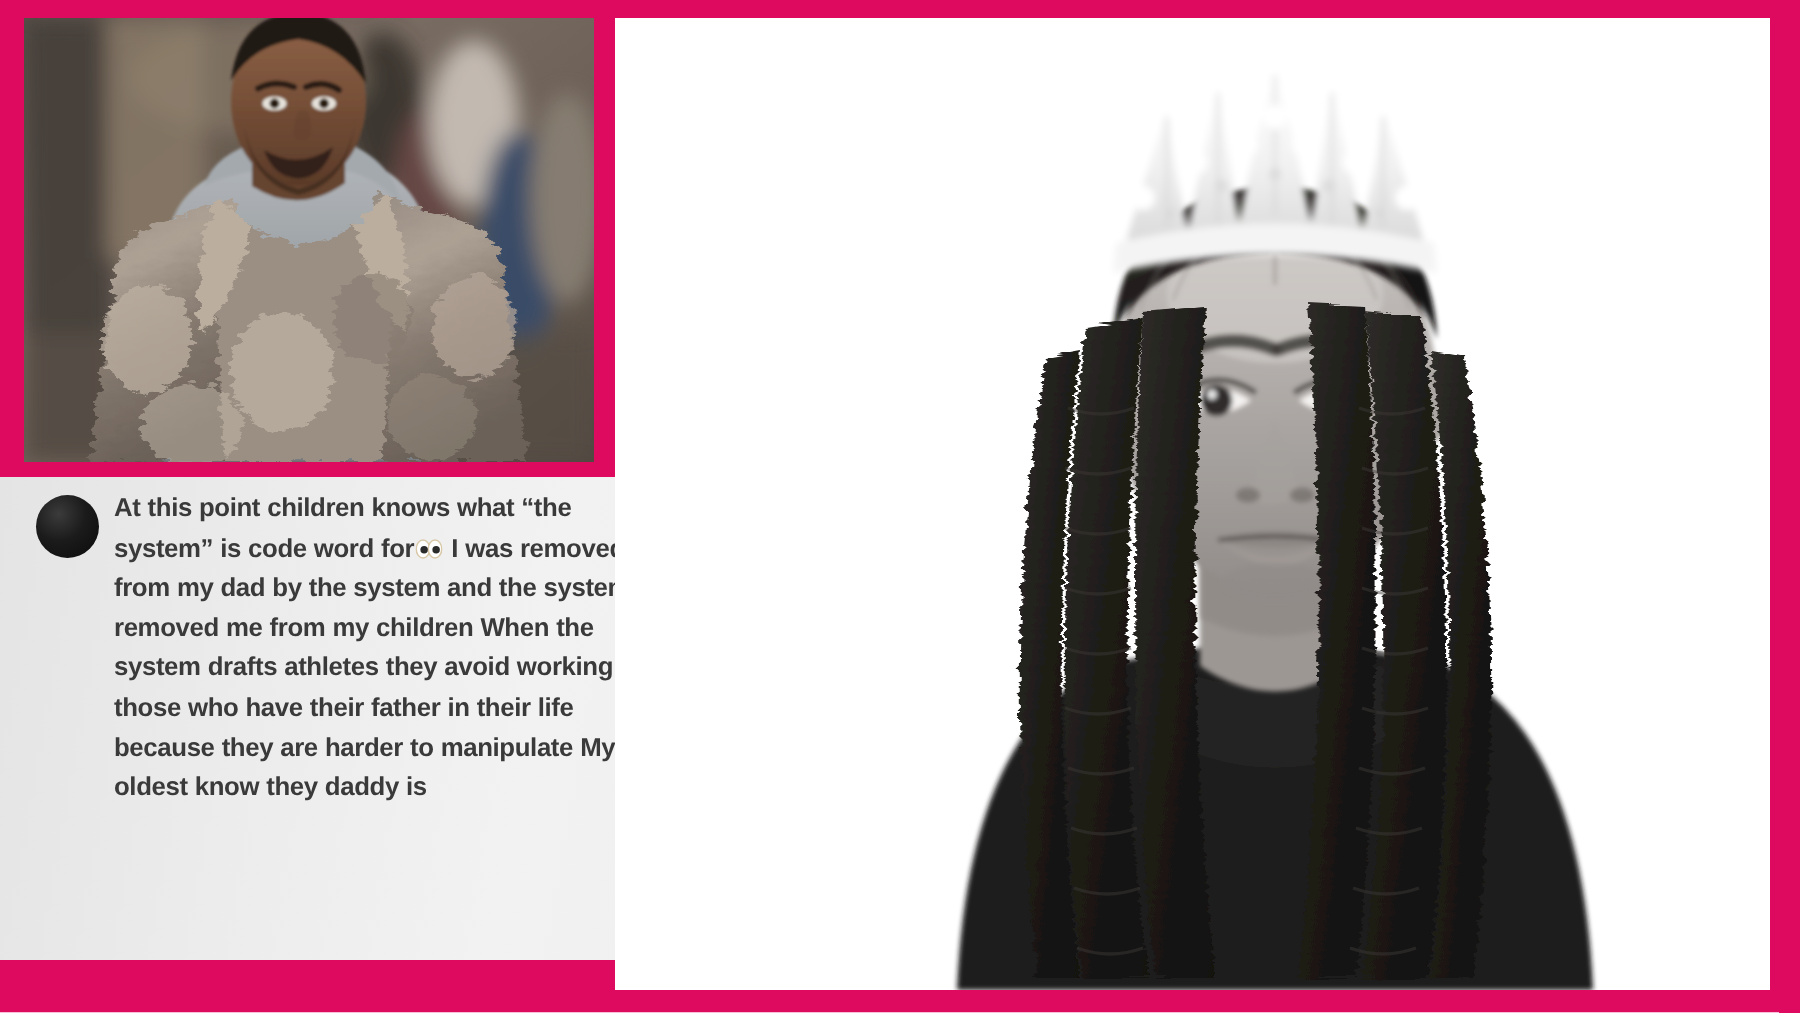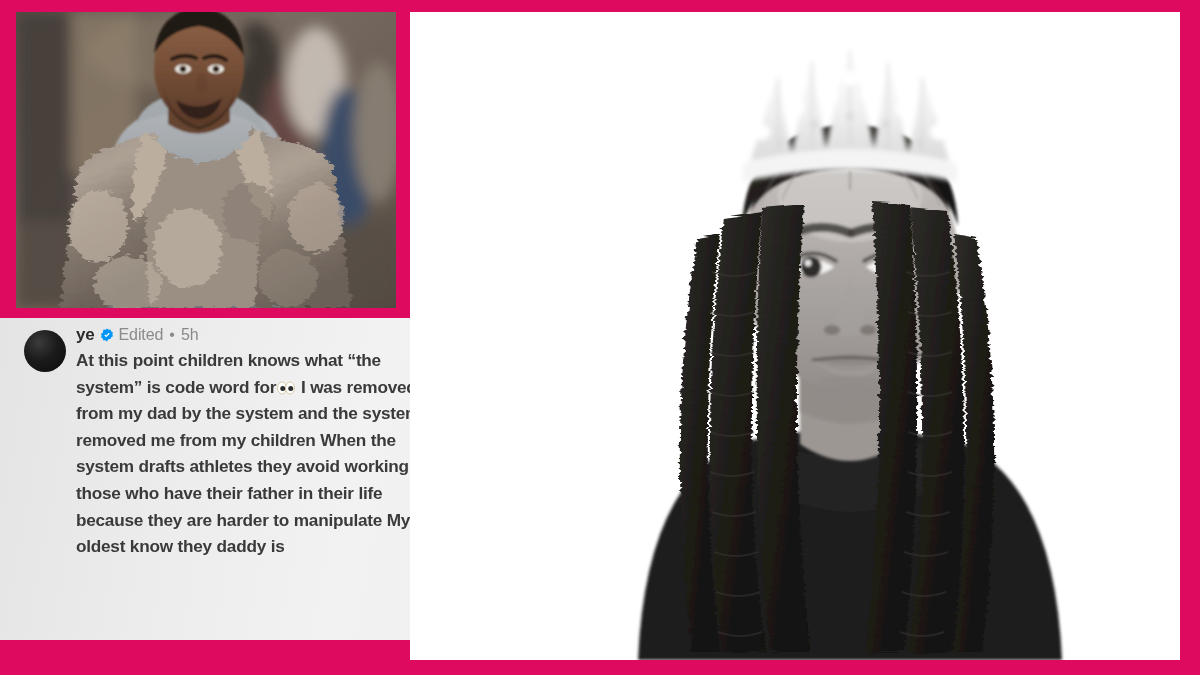--- a/index.html
+++ b/index.html
@@ -230,32 +230,20 @@
       </g>
       <rect width="380" height="296" fill="#000" opacity="0.04"></rect>
     </svg>
   </div>
 
   <div id="ig-comment">
     <div class="ig-inner">
       <div id="ig-avatar"></div>
       <div id="ig-body">
 
-        <div id="ig-header">
-          <span id="ig-username">ye</span>
-          <span id="ig-verified">
-            <svg viewBox="0 0 24 24" aria-hidden="true">
-              <path fill="#0095F6" d="M12 .8l2.7 2.1 3.4-.3 1.1 3.2 3 1.7-1 3.3 1 3.3-3 1.7-1.1 3.2-3.4-.3L12 23.2 9.3 21l-3.4.3-1.1-3.2-3-1.7 1-3.3-1-3.3 3-1.7L5.9 2.6l3.4.3z"></path>
-              <path fill="#ffffff" d="M10.6 15.9l-3.3-3.3 1.5-1.5 1.8 1.8 4.6-4.6 1.5 1.5z"></path>
-            </svg>
-          </span>
-          <span class="ig-meta" style="color: rgb(138, 138, 138);">Edited</span>
-          <span class="ig-dot" style="color: rgb(138, 138, 138);">•</span>
-          <span class="ig-meta" style="color: rgb(138, 138, 138);">5h</span>
-        </div>
 
         <div id="ig-text" style="color: rgb(58, 58, 58);"><span>At this point children knows what</span> <span>“the system” is code word for</span><span class="eyes-emoji"><svg viewBox="0 0 36 28" aria-hidden="true">
                 <ellipse cx="10" cy="14" rx="9" ry="12" fill="#ffffff" stroke="#d9c9a8" stroke-width="2"></ellipse>
                 <ellipse cx="26" cy="14" rx="9" ry="12" fill="#ffffff" stroke="#d9c9a8" stroke-width="2"></ellipse>
                 <circle cx="11.5" cy="15" r="5" fill="#2b2b2b"></circle>
                 <circle cx="27.5" cy="15" r="5" fill="#2b2b2b"></circle>
               </svg></span><span> I</span> <span>was removed from my dad by the</span> <span>system and the system removed me</span> <span>from my children When the system</span> <span>drafts athletes they avoid working</span> <span>with those who have their father in</span> <span>their life because they are harder to</span> <span>manipulate My two oldest know they</span> <span>daddy is</span></div>
 
       </div>
     </div>

